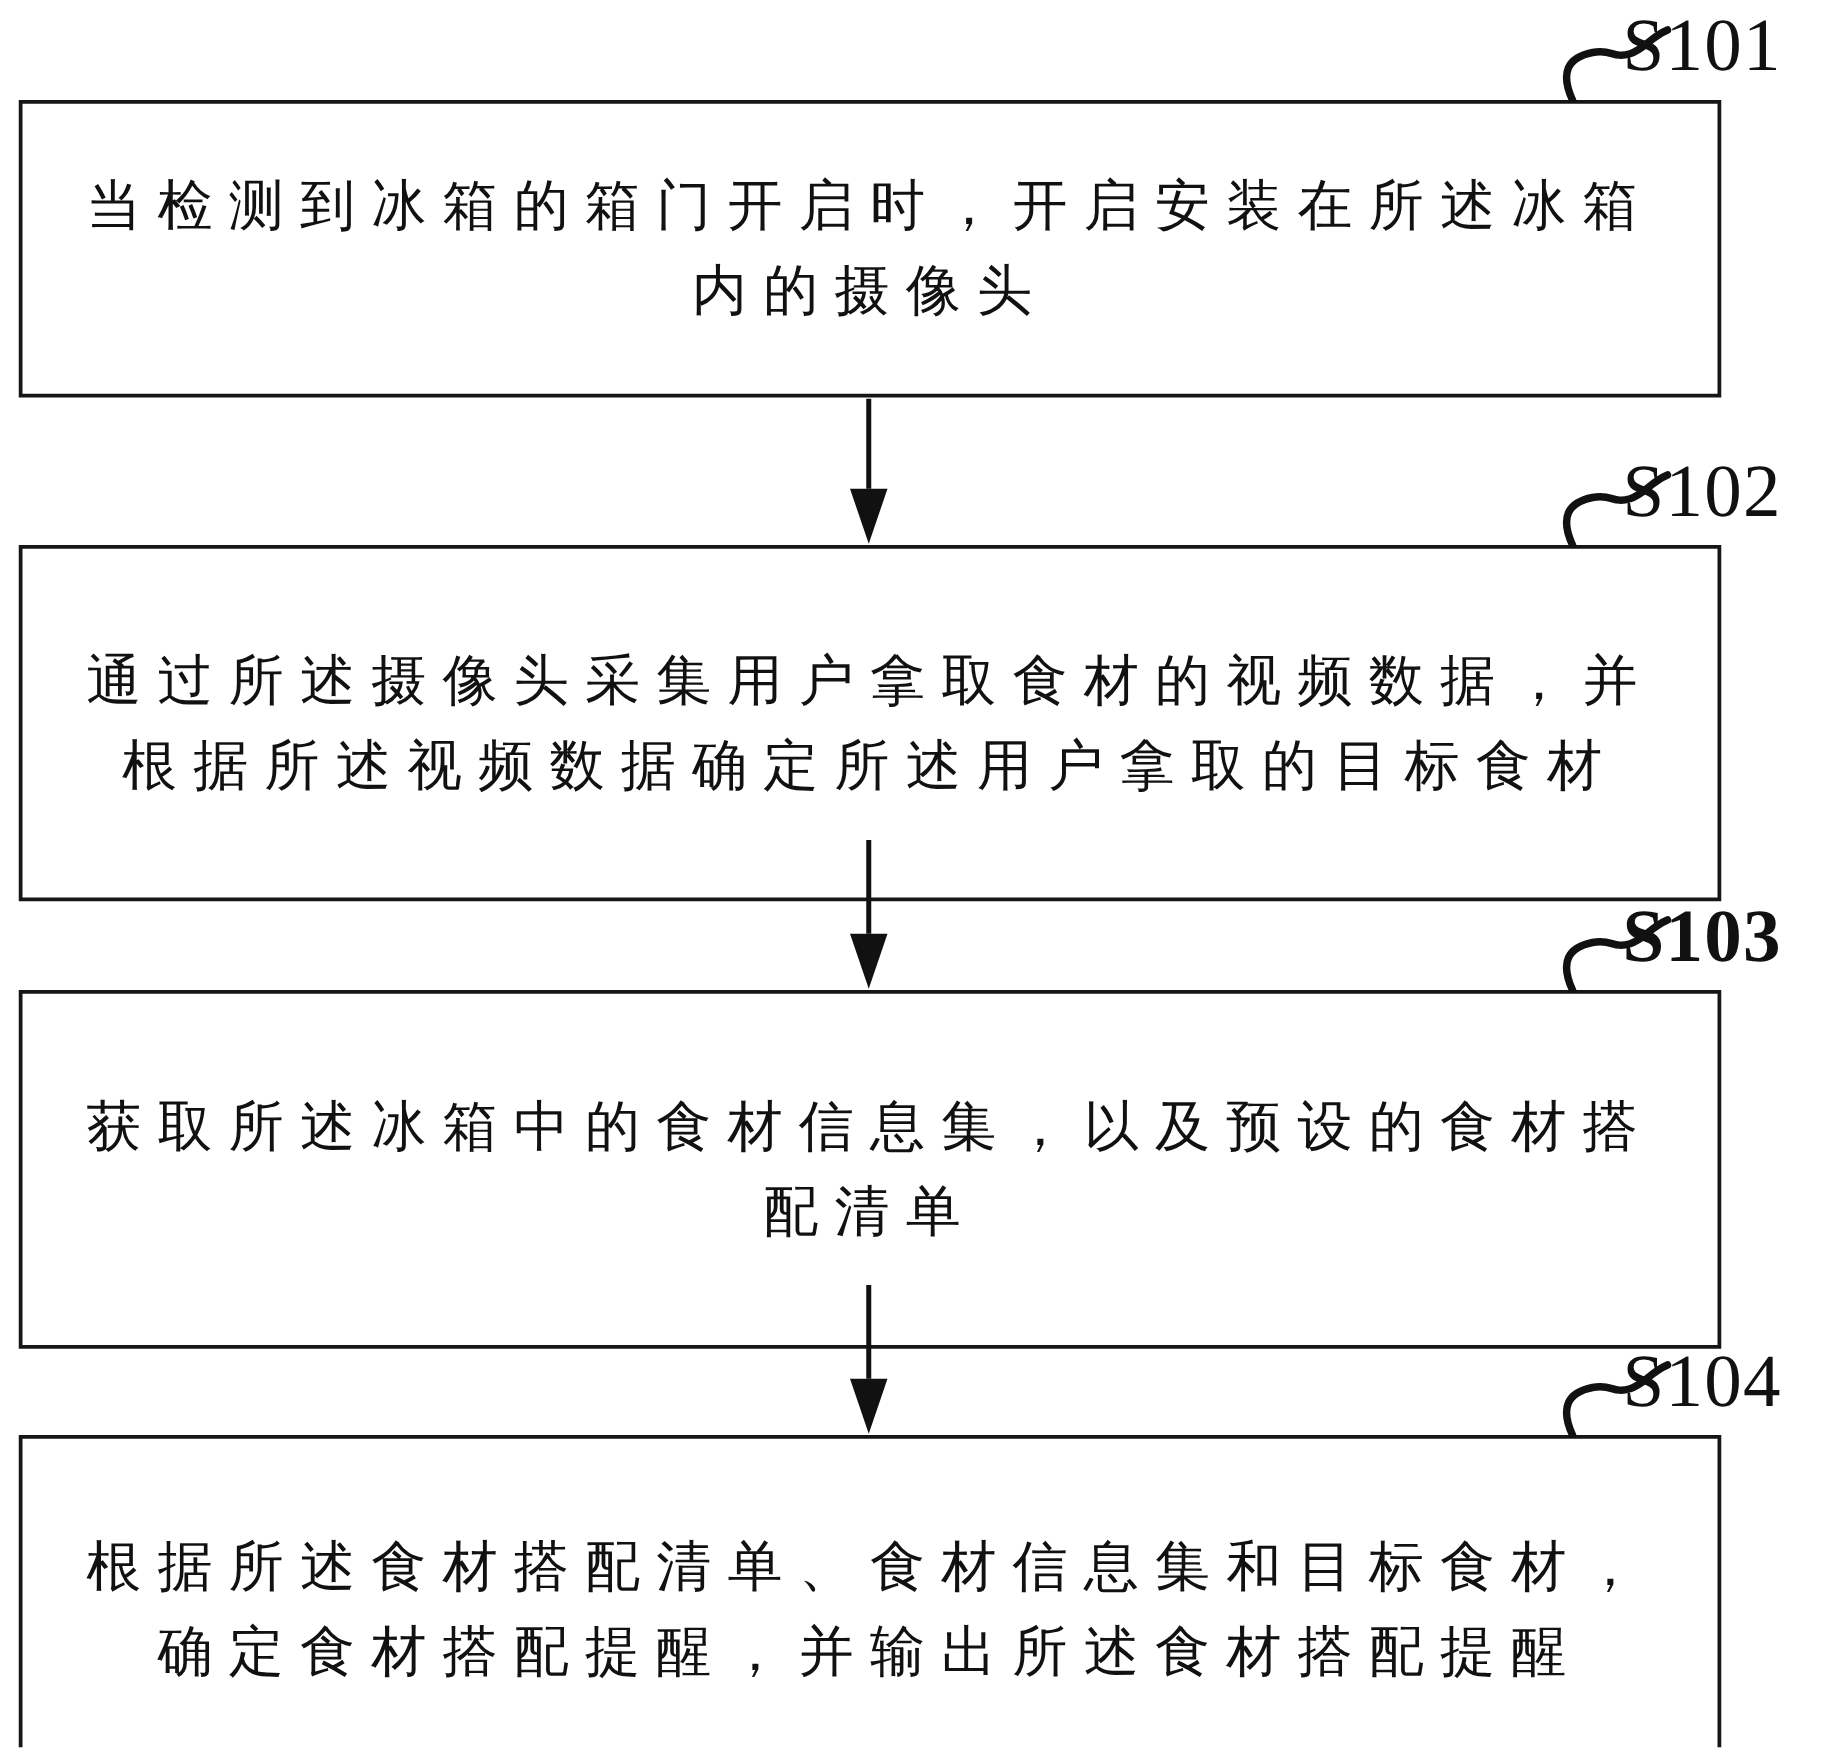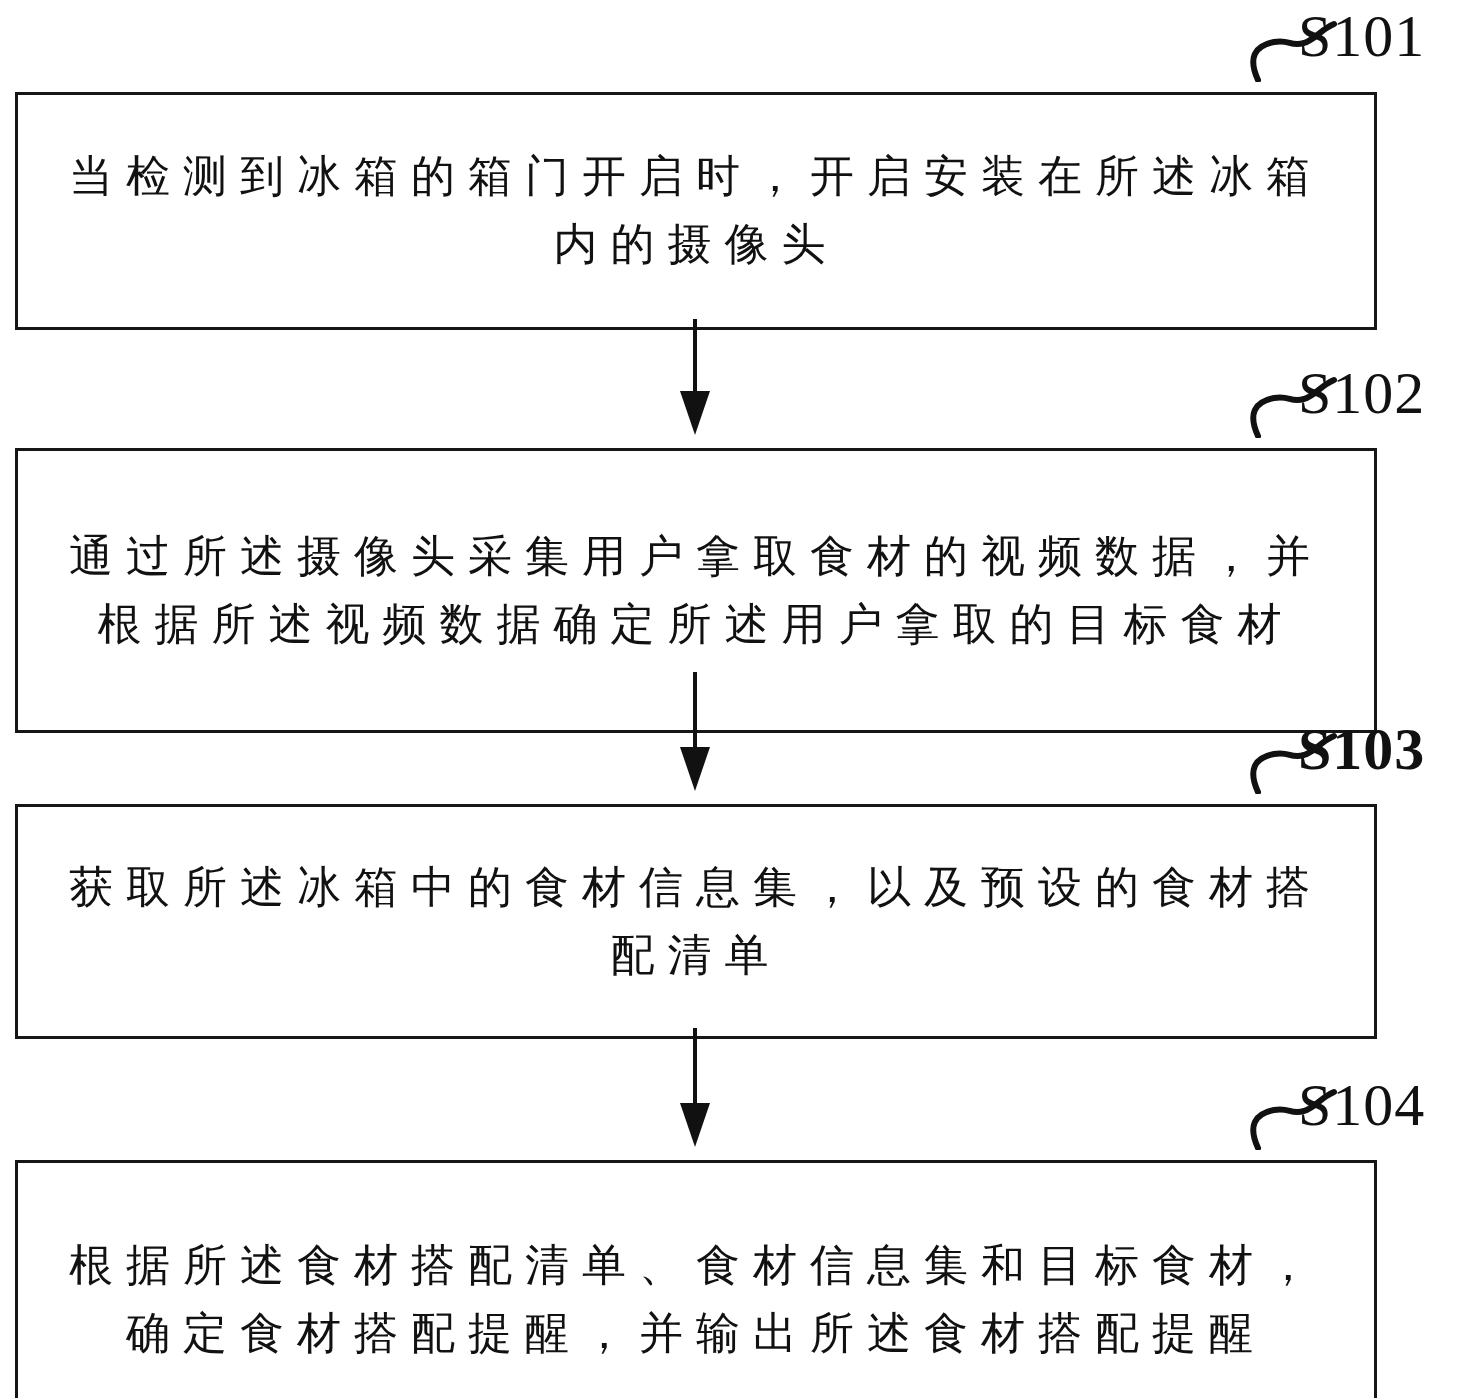--- a/index.html
+++ b/index.html
@@ -20,34 +20,33 @@
   .flow-box {
     position: absolute;
     left: 15px;
     width: 1362px;
     border: 3px solid #161616;
     box-sizing: border-box;
     background: #ffffff;
     display: flex;
     align-items: center;
     justify-content: center;
-    margin-top: 12px;
   }
   .flow-box .box-text {
     white-space: pre-line;
     text-align: center;
     font-size: 44px;
     line-height: 68px;
     letter-spacing: 13px;
     color: #111111;
     padding: 0 30px;
   }
   .box-1 { top: 80px;   height: 238px; }
   .box-2 { top: 436px;  height: 285px; }
-  .box-3 { top: 792px;  height: 235px; }
+  .box-3 { top: 792px;  height: 287px; }
   .box-4 { top: 1148px; height: 280px; }
 
   
   .flow-arrow {
     position: absolute;
     left: 680px;
     width: 30px;
     display: flex;
     flex-direction: column;
     align-items: center;

